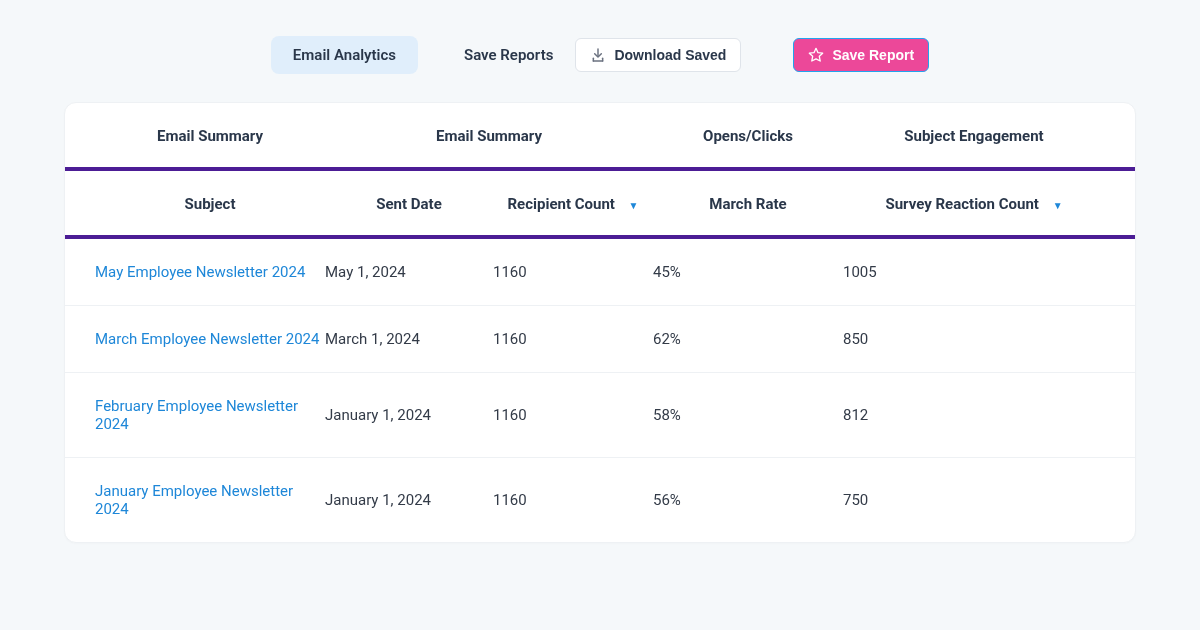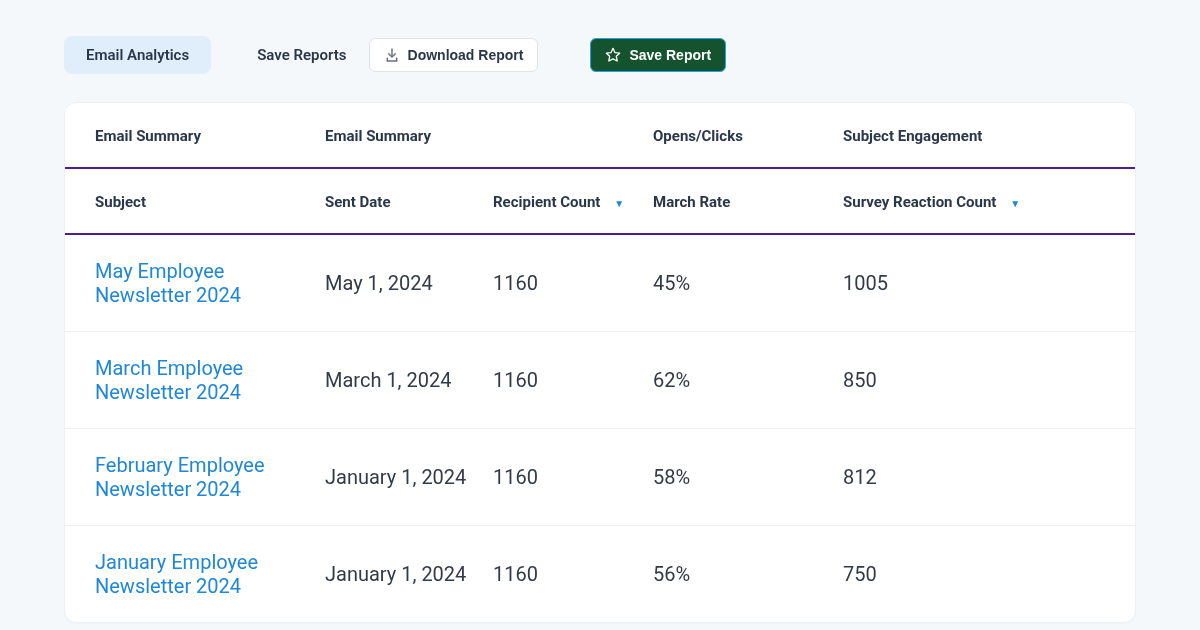--- a/index.html
+++ b/index.html
@@ -12,21 +12,21 @@
       background-color: #f5f8fa;
       width: 1200px;
       height: 630px;
       overflow: hidden;
     }
     .container {
       padding: 36px 64px;
     }
     .top-bar {
       display: flex;
-      justify-content: flex-start;
+      justify-content: center;
       align-items: center;
       margin-bottom: 28px;
     }
     .tabs {
       display: flex;
       gap: 24px;
       align-items: center;
     }
     .tab {
       padding: 10px 22px;
@@ -53,21 +53,21 @@
       font-size: 14px;
       font-weight: 600;
       cursor: pointer;
       border: 1px solid #dfe4ea;
       background: #fff;
     }
     .btn-secondary {
       color: #2a374a;
     }
     .btn-primary {
-      background-color: #14532d;
+      background-color: #ec4899;
       border: 1px solid #22a3ee;
       color: #fff;
       margin-left: 40px;
     }
     .icon {
       display: inline-flex;
       align-items: center;
       justify-content: center;
     }
     .panel {
@@ -75,29 +75,29 @@
       border-radius: 12px;
       border: 1px solid #eef1f4;
       box-shadow: 0 1px 2px rgba(16,24,40,0.02);
       overflow: hidden;
     }
     .table {
       width: 100%;
       border-collapse: collapse;
     }
     .table thead th {
-      text-align: left;
+      text-align: center;
       font-size: 15px;
       font-weight: 700;
       color: #2a374a;
       padding: 24px 0 22px 0;
-      border-bottom: 2px solid #4c1d95;
+      border-bottom: 4px solid #4c1d95;
     }
     .table tbody td {
-      font-size: 20px;
+      font-size: 15px;
       color: #333b48;
       padding: 24px 0;
       border-top: 1px solid #eef1f4;
       vertical-align: middle;
     }
     .col-subject { width: 260px; padding-left: 30px !important; }
     .col-sent { width: 168px; }
     .col-recip { width: 160px; }
     .col-open { width: 190px; }
     .col-react { padding-right: 30px !important; }
@@ -127,21 +127,21 @@
       <button class="btn btn-secondary">
         <span class="icon">
           <svg width="16" height="16" viewBox="0 0 24 24" fill="none" stroke="#6b7280" stroke-width="2.2" stroke-linecap="round" stroke-linejoin="round">
             <path d="M12 3v10"></path>
               <path d="M7 10l5 5 5-5"></path>
             <path d="M5 21h14"></path>
               <path d="M5 17v4"></path>
               <path d="M19 17v4"></path>
           </svg>
         </span>
-        <span>Download Report</span>
+        <span>Download Saved</span>
       </button>
       <button class="btn btn-primary">
         <span class="icon">
           <svg width="16" height="16" viewBox="0 0 24 24" fill="none" stroke="#ffffff" stroke-width="2" stroke-linecap="round" stroke-linejoin="round">
             <polygon points="12 2 15 8.5 22 9.3 17 14 18.3 21 12 17.8 5.7 21 7 14 2 9.3 9 8.5 12 2"></polygon>
           </svg>
         </span>
         <span>Save Report</span>
       </button>
     </div>

